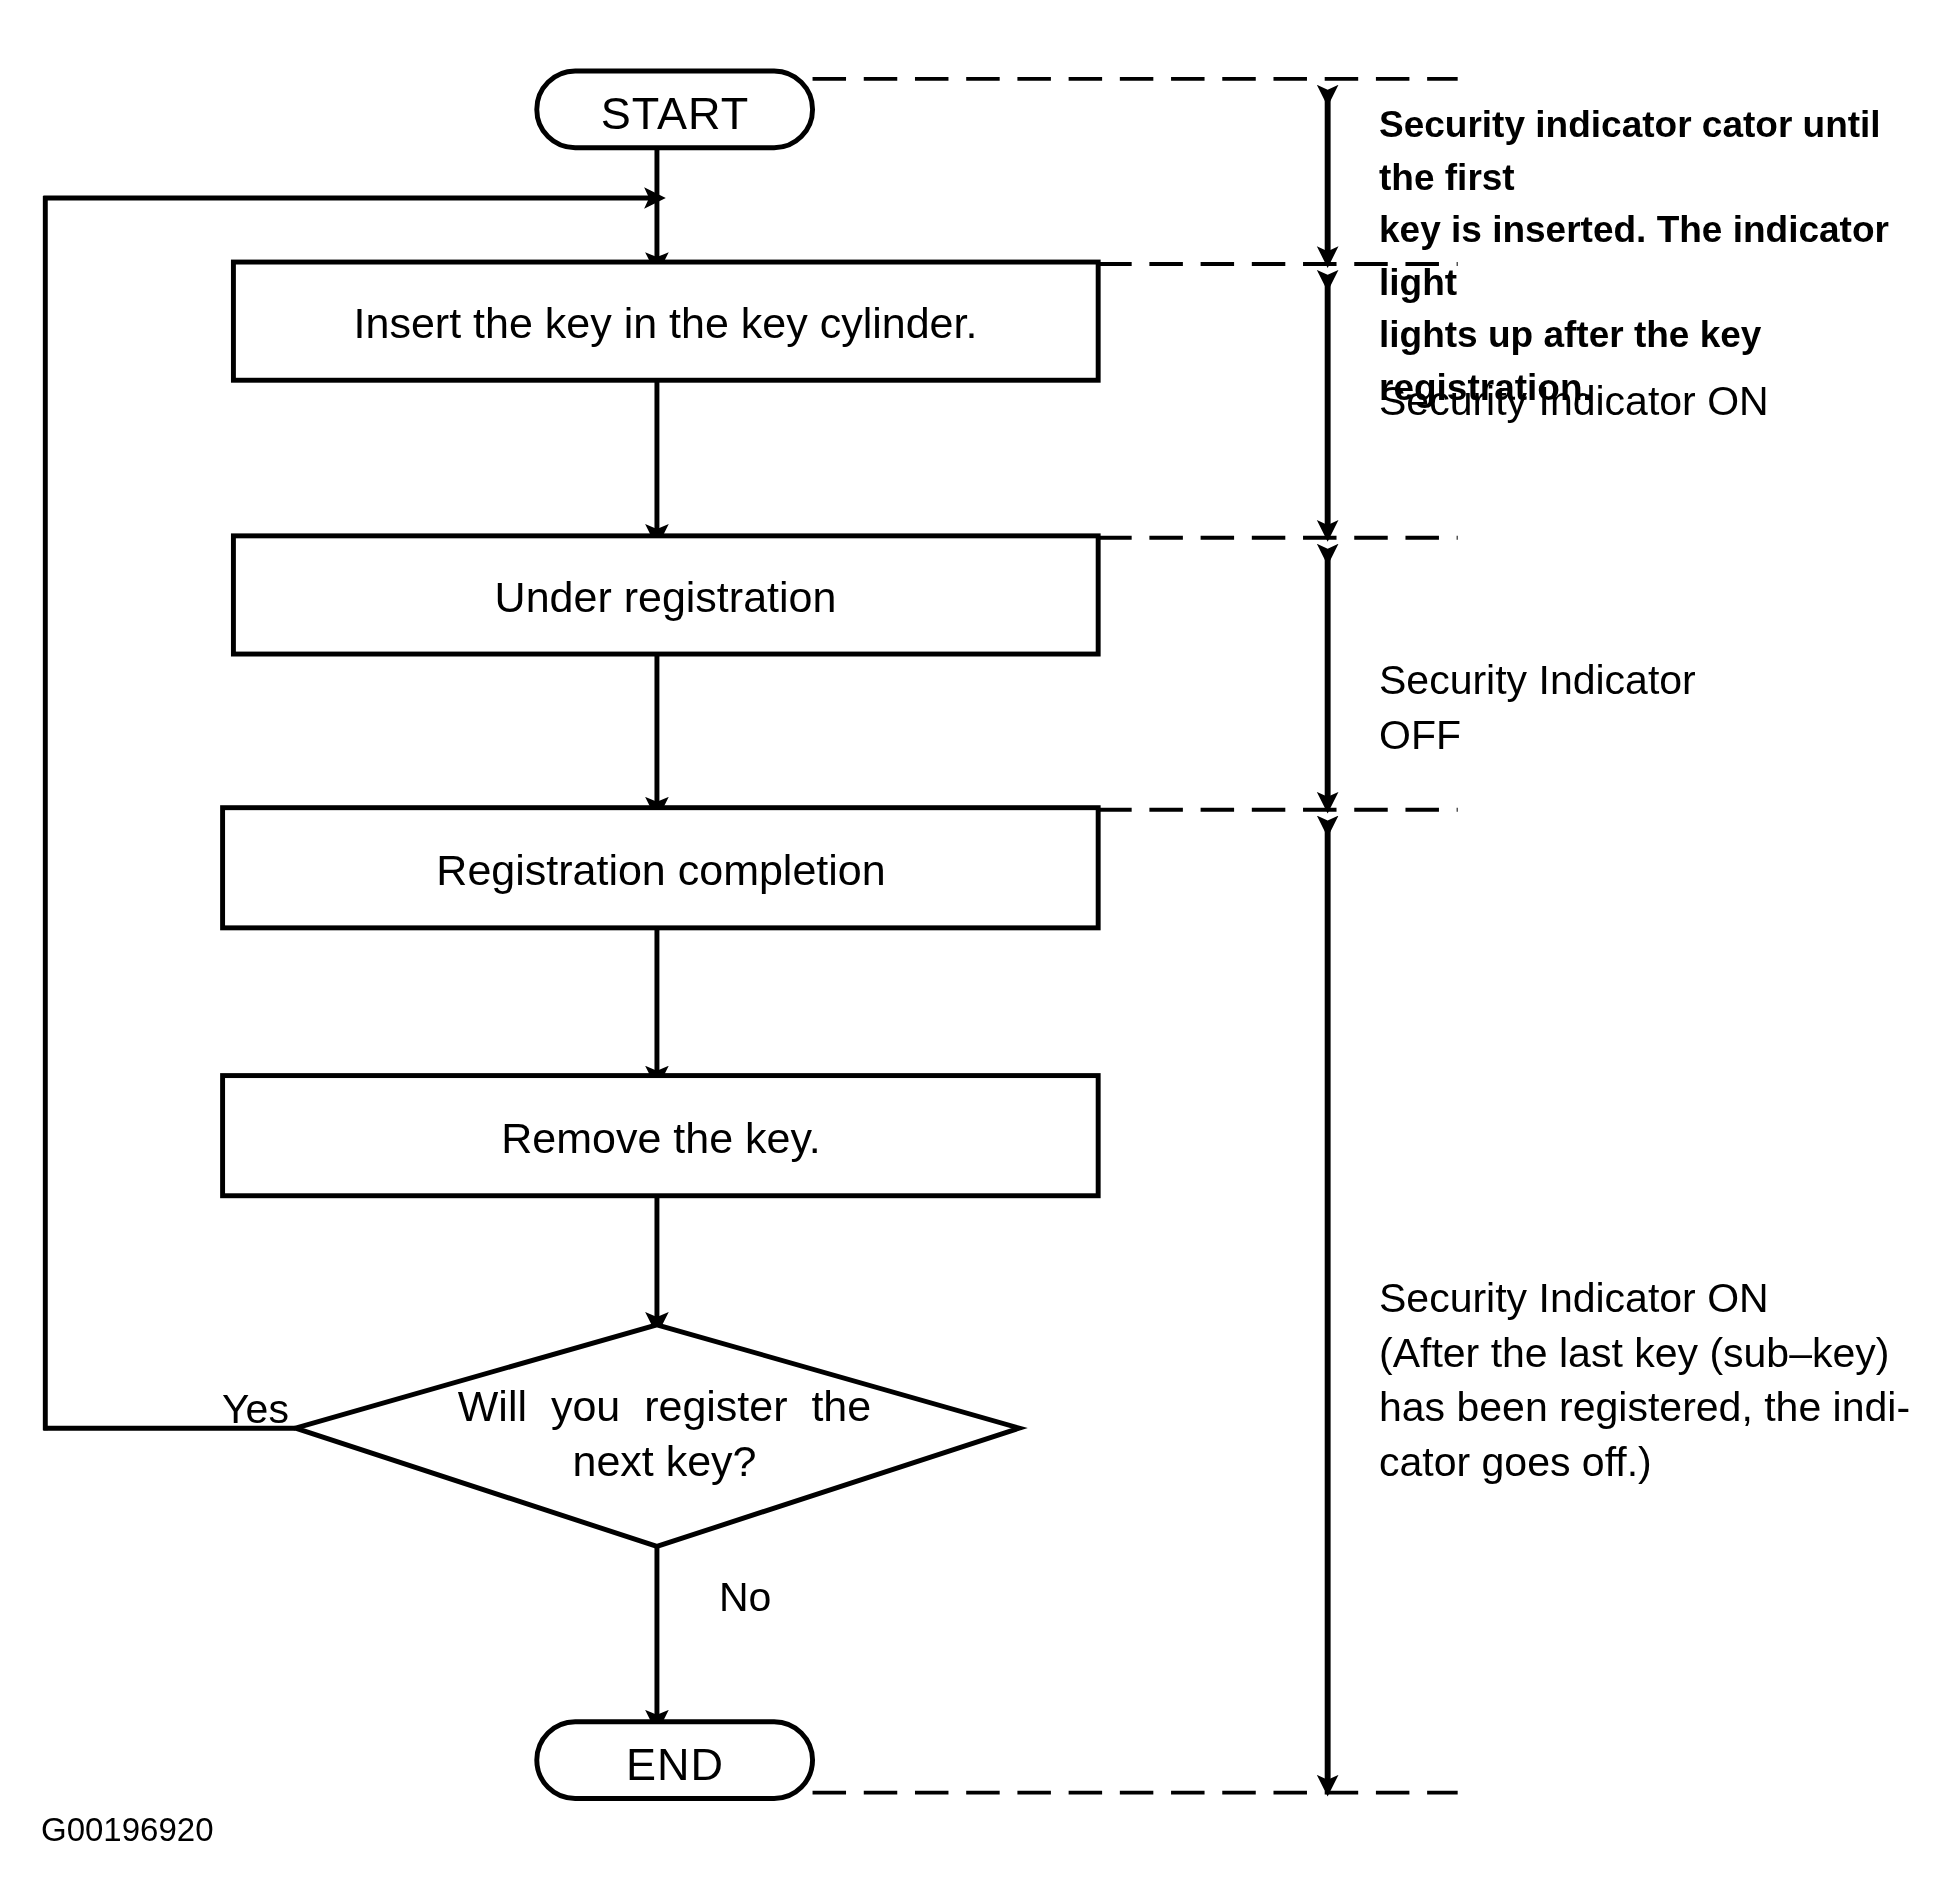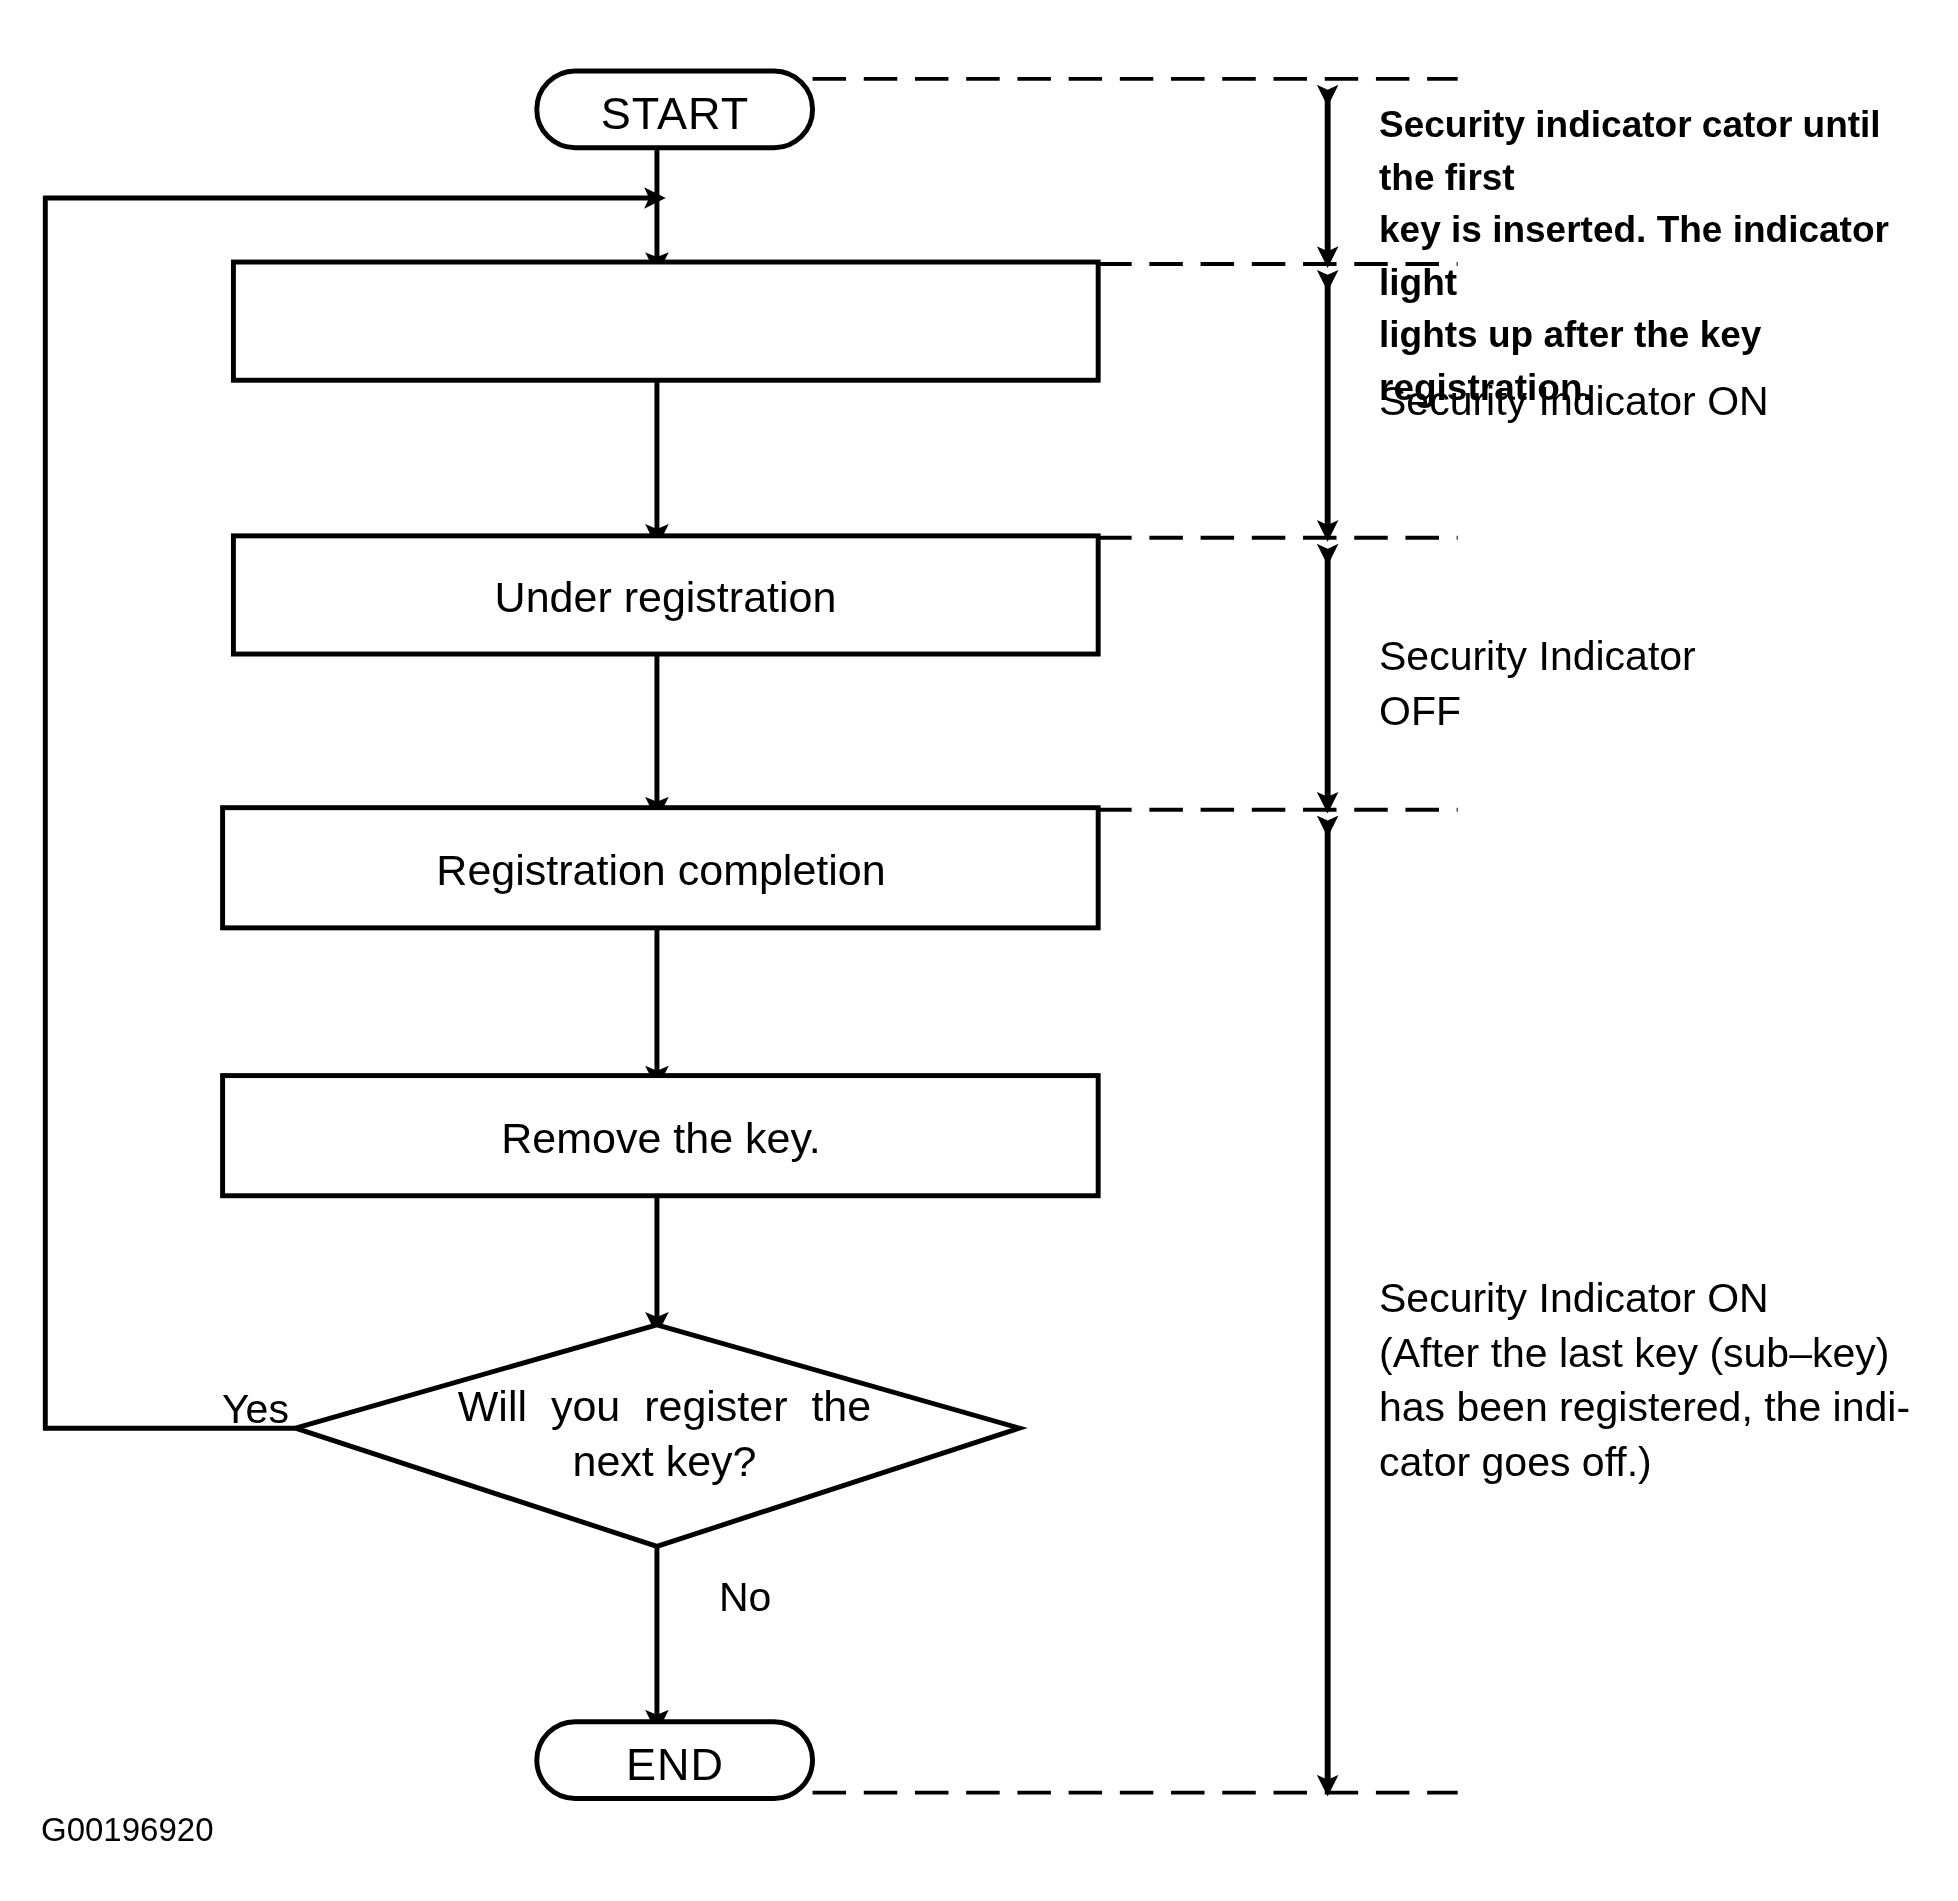--- a/index.html
+++ b/index.html
@@ -161,20 +161,21 @@
     </g>
 
     <g>
       <line x1="1348" y1="834" x2="1348" y2="1808" stroke="#000" stroke-width="6" marker-start="url(#arrowUpSm)" marker-end="url(#arrowUpSm)"></line>
     </g>
 
   </svg>
 
   <div class="node-text terminator-label" style="left:537px; top:87px; width:276px;">START</div>
 
+  <div class="node-text process-label" style="left:233px; top:298px; width:865px;">Insert the key in the key cylinder.</div>
 
   <div class="node-text process-label" style="left:233px; top:572px; width:865px;">Under registration</div>
 
   <div class="node-text process-label" style="left:223px; top:845px; width:876px;">Registration completion</div>
 
   <div class="node-text process-label" style="left:223px; top:1113px; width:876px;">Remove the key.</div>
 
   <div class="node-text decision-label" style="left:433px; top:1379px; width:463px; text-align:center;">Will  you  register  the
 next key?</div>
 
@@ -183,21 +184,21 @@
   <div class="branch-label" style="left:190px; top:1386px;">Yes</div>
 
   <div class="branch-label" style="left:687px; top:1574px;">No</div>
 
   <div class="note-label" style="left:1379px; top:99px;">Security indicator cator until the first
 key is inserted. The indicator light
 lights up after the key registration.</div>
 
   <div class="zone-label" style="left:1379px; top:374px;">Security Indicator ON</div>
 
-  <div class="zone-label narrow" style="left:1379px; top:629px;">Security  Indicator
+  <div class="zone-label narrow" style="left:1379px; top:653px;">Security  Indicator
 OFF</div>
 
   <div class="zone-label" style="left:1379px; top:1271px; width:611px;">Security Indicator ON
 (After the last key (sub–key)
 has been registered, the indi-
 cator goes off.)</div>
 
   <div class="figure-id" style="left:41px; top:1811px;">G00196920</div>
 
 </div>

